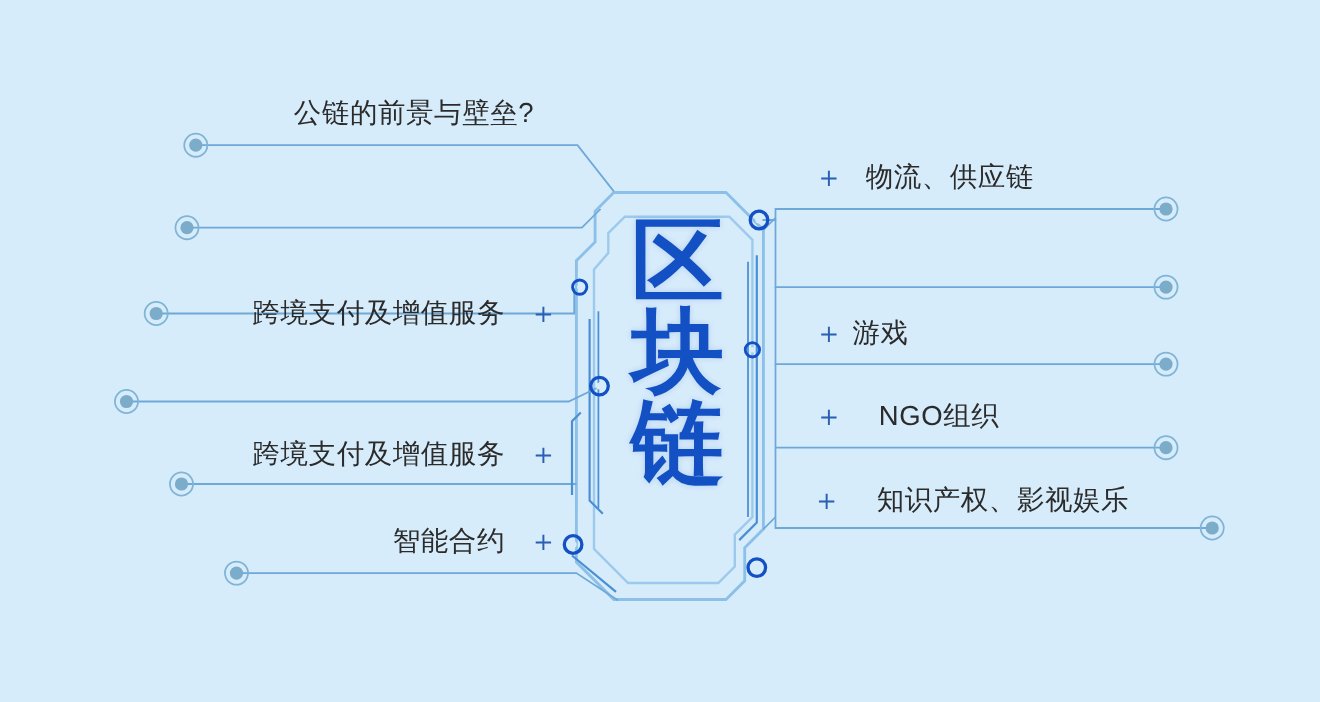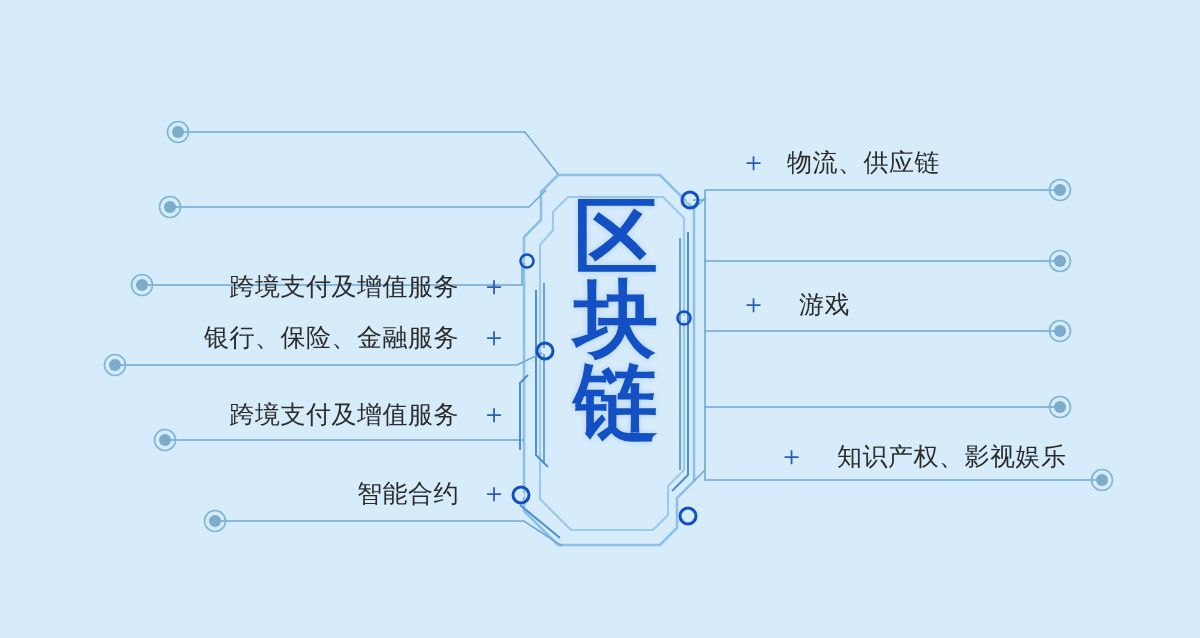--- a/index.html
+++ b/index.html
@@ -147,43 +147,47 @@
       <use href="#node-hard" x="688" y="516"></use>
     </g>
   </svg>
 
   <div class="center-word">
     <span>区</span>
     <span>块</span>
     <span>链</span>
   </div>
 
+  <div class="label left" style="right:707px;top:90px;">
+    <span class="lbl-txt">公链的前景与壁垒?</span>
+    <span class="plus"></span>
+  </div>
   <div class="label left" style="right:692px;top:244px;margin-top:28px;">
     <span class="lbl-txt">跨境支付及增值服务</span>
-    <span class="plus" style="margin-left:14px;">＋</span>
-  </div>
-  <div class="label left" style="right:692px;top:323px;">
-    <span class="lbl-txt">银行、保险、金融服务</span>
     <span class="plus" style="margin-left:14px;">＋</span>
   </div>
   <div class="label left" style="right:692px;top:400px;">
     <span class="lbl-txt">跨境支付及增值服务</span>
     <span class="plus" style="margin-left:14px;">＋</span>
   </div>
   <div class="label left" style="right:692px;top:479px;">
     <span class="lbl-txt">智能合约</span>
     <span class="plus" style="margin-left:14px;">＋</span>
   </div>
 
   <div class="label" style="left:740px;top:148px;">
     <span class="plus">＋</span>
     <span class="lbl-txt" style="margin-left:12px;">物流、供应链</span>
   </div>
   <div class="label" style="left:740px;top:290px;">
     <span class="plus">＋</span>
-    <span class="lbl-txt" style="margin-left:24px;">游戏</span>
+    <span class="lbl-txt" style="">游戏</span>
   </div>
-  <div class="label" style="left:778px;top:442px;">
+  <div class="label" style="left:740px;top:365px;">
+    <span class="plus">＋</span>
+    <span class="lbl-txt" style="margin-left:24px;">NGO组织</span>
+  </div>
+  <div class="label" style="left:738px;top:442px;">
     <span class="plus">＋</span>
     <span class="lbl-txt" style="margin-left:24px;">知识产权、影视娱乐</span>
   </div>
 
 </div>
 
 </body></html>

